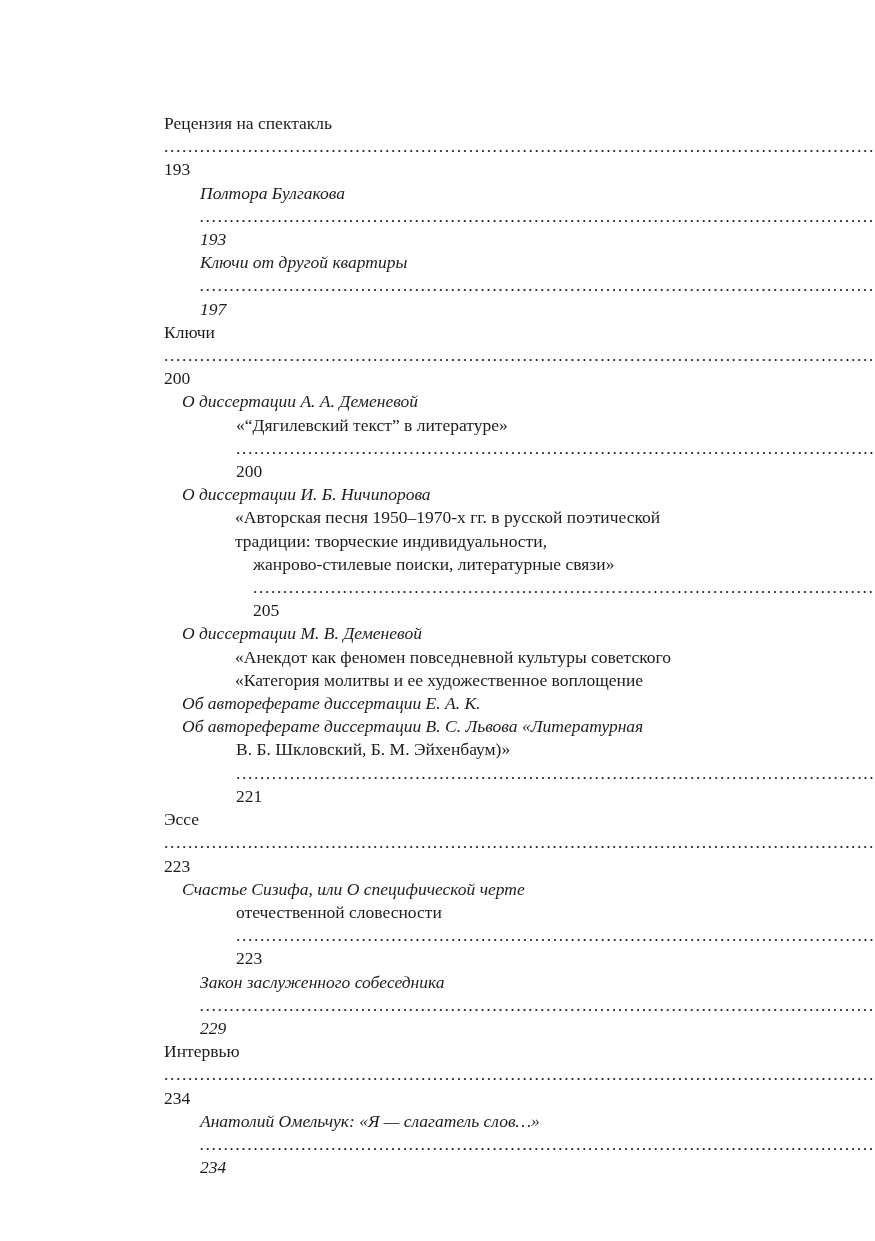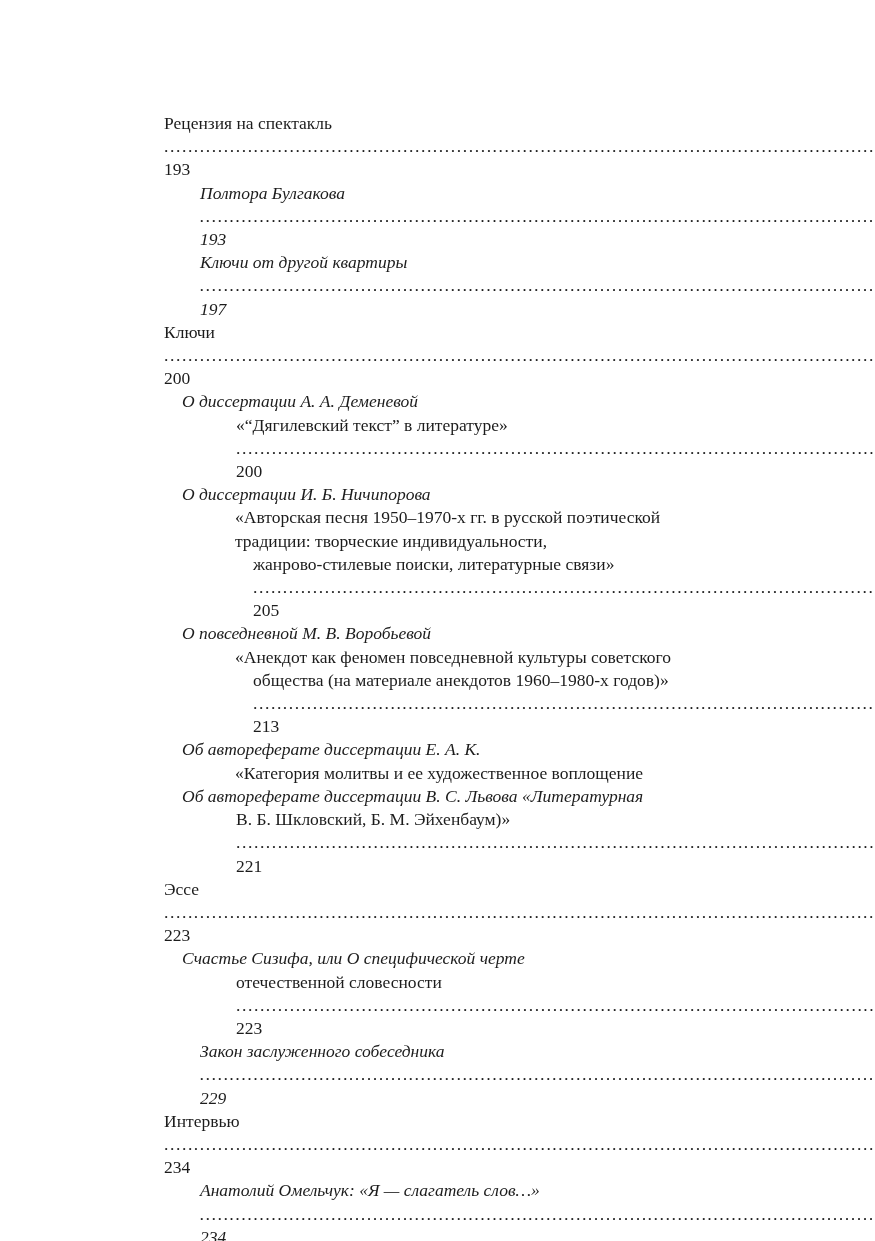--- a/index.html
+++ b/index.html
@@ -90,35 +90,30 @@
       </div>
       <div class="row indent-4">
         <span class="text">традиции: творческие индивидуальности,</span>
       </div>
       <div class="row indent-4">
         <span class="text">жанрово-стилевые поиски, литературные связи»</span>
         <span class="dots"></span>
         <span class="pagenum">205</span>
       </div>
       <div class="row indent-2">
-        <span class="text">О повседневной М. В. Воробьевой</span>
+        <span class="text">О диссертации М. В. Деменевой</span>
       </div>
       <div class="row indent-4">
         <span class="text">«Анекдот как феномен повседневной культуры советского</span>
       </div>
       <div class="row indent-4">
-        <span class="text">общества (на материале анекдотов 1960–1980-х годов)»</span>
-        <span class="dots"></span>
-        <span class="pagenum">213</span>
+        <span class="text">«Категория молитвы и ее художественное воплощение</span>
       </div>
       <div class="row indent-2">
         <span class="text">Об автореферате диссертации Е. А. К.</span>
-      </div>
-      <div class="row indent-4">
-        <span class="text">«Категория молитвы и ее художественное воплощение</span>
       </div>
       <div class="row indent-2">
         <span class="text">Об автореферате диссертации В. С. Львова «Литературная</span>
       </div>
       <div class="row indent-3">
         <span class="text">В. Б. Шкловский, Б. М. Эйхенбаум)»</span>
         <span class="dots"></span>
         <span class="pagenum">221</span>
       </div>
       <div class="row indent-1">

